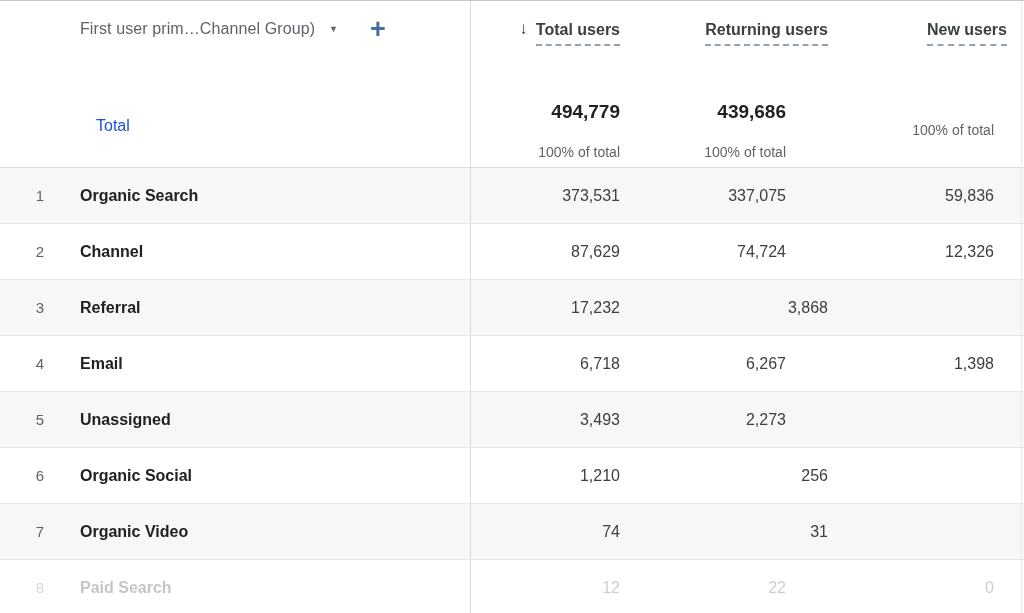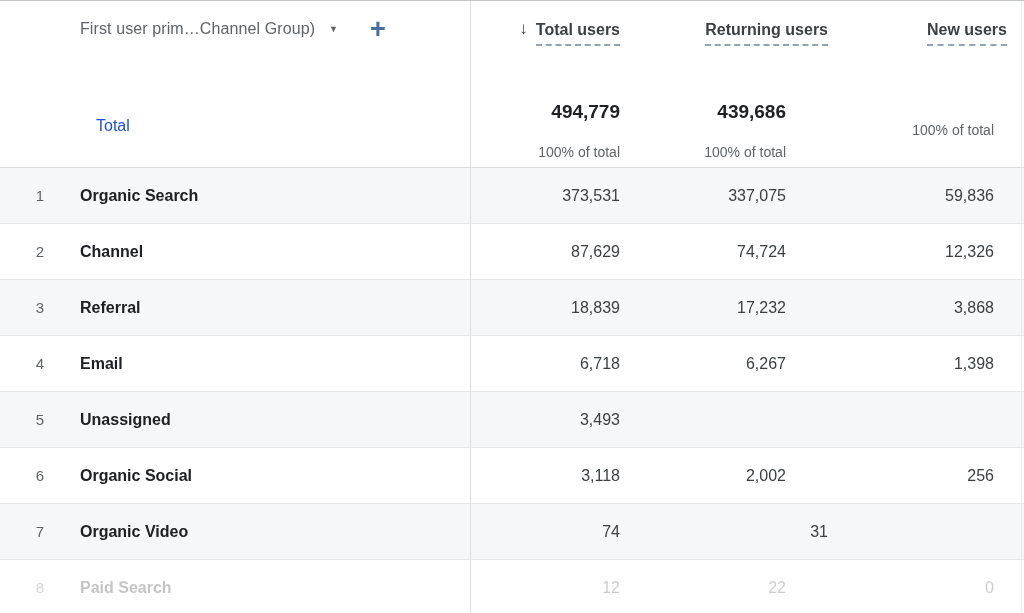--- a/index.html
+++ b/index.html
@@ -103,50 +103,49 @@
     <div class="metric-cell m1 val">87,629</div>
     <div class="metric-cell m2 val">74,724</div>
     <div class="metric-cell m3 val">12,326</div>
   </div>
 
   <div class="row stripe">
     <div class="dim-cell">
       <span class="idx">3</span>
       <span class="name">Referral</span>
     </div>
-    <div class="metric-cell m1 val">18,839</div>
     <div class="metric-cell m2 val">17,232</div>
     <div class="metric-cell m3 val">3,868</div>
   </div>
 
   <div class="row">
     <div class="dim-cell">
       <span class="idx">4</span>
       <span class="name">Email</span>
     </div>
     <div class="metric-cell m1 val">6,718</div>
     <div class="metric-cell m2 val">6,267</div>
     <div class="metric-cell m3 val">1,398</div>
   </div>
 
   <div class="row stripe">
     <div class="dim-cell">
       <span class="idx">5</span>
       <span class="name">Unassigned</span>
     </div>
     <div class="metric-cell m1 val">3,493</div>
+    <div class="metric-cell m2 val">2,273</div>
   </div>
 
   <div class="row">
     <div class="dim-cell">
       <span class="idx">6</span>
       <span class="name">Organic Social</span>
     </div>
-    <div class="metric-cell m1 val">3,118</div>
-    <div class="metric-cell m2 val">2,002</div>
+    <div class="metric-cell m1 val">1,210</div>
     <div class="metric-cell m3 val">256</div>
   </div>
 
   <div class="row stripe">
     <div class="dim-cell">
       <span class="idx">7</span>
       <span class="name">Organic Video</span>
     </div>
     <div class="metric-cell m2 val">74</div>
     <div class="metric-cell m3 val">31</div>

